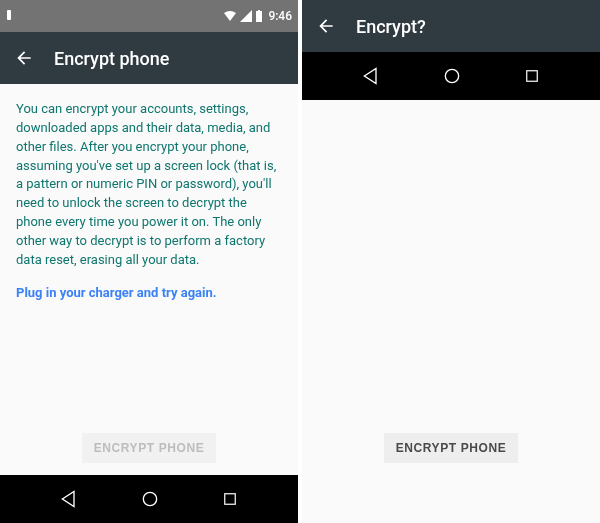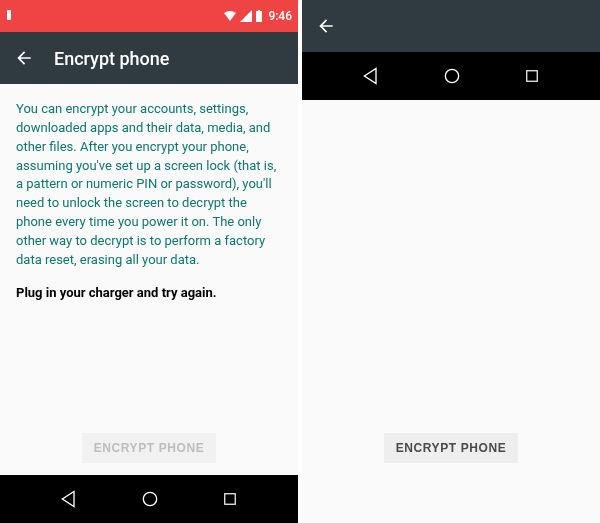--- a/index.html
+++ b/index.html
@@ -14,21 +14,21 @@
     .phone {
       width: 298px;
       height: 523px;
       background: #fafafa;
       display: flex;
       flex-direction: column;
       position: relative;
     }
     .status-bar {
       height: 24px;
-      background: #ef4444;
+      background: #737373;
       display: flex;
       align-items: center;
       justify-content: flex-start;
       padding: 16px 6px;
       gap: 3px;
       color: #ffffff;
       font-size: 12px;
     }
     .status-left {
       margin-right: auto;
@@ -54,21 +54,21 @@
       background: #fafafa;
       overflow: hidden;
     }
     .content p {
       font-size: 13px;
       line-height: 1.45;
       color: #0f766e;
       margin-bottom: 14px;
     }
     .content .bold-line {
-      color: #000000;
+      color: #3b82f6;
       font-weight: 700;
       font-size: 13px;
     }
     .cta-wrap {
       position: absolute;
       bottom: 48px;
       left: 0;
       right: 0;
       height: 54px;
       display: flex;
@@ -168,20 +168,21 @@
 </div>
 
 <div class="phone">
 
   <div class="app-bar">
     <span class="back">
       <svg width="20" height="20" viewBox="0 0 24 24" fill="#ffffff">
           <path d="M20 11H7.83l5.59-5.59L12 4l-8 8 8 8 1.41-1.41L7.83 13H20z"></path>
         </svg>
     </span>
+    <span class="title">Encrypt?</span>
   </div>
 
 
   <div class="cta-wrap">
     <button class="cta-btn">ENCRYPT PHONE</button>
   </div>
 
   <div class="nav-bar">
     <span class="nav-item">
       <svg width="20" height="20" viewBox="0 0 24 24">

